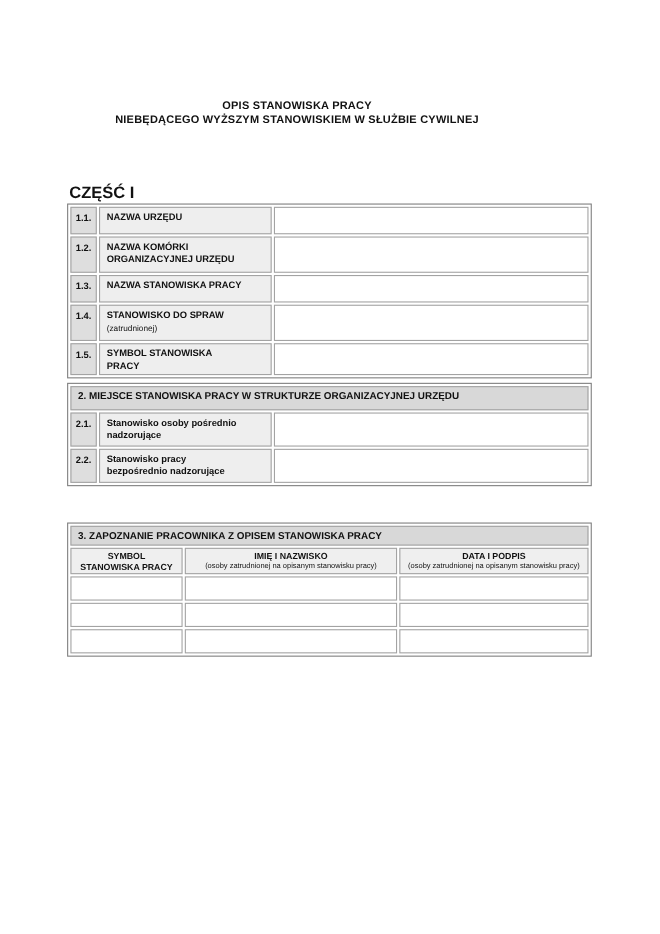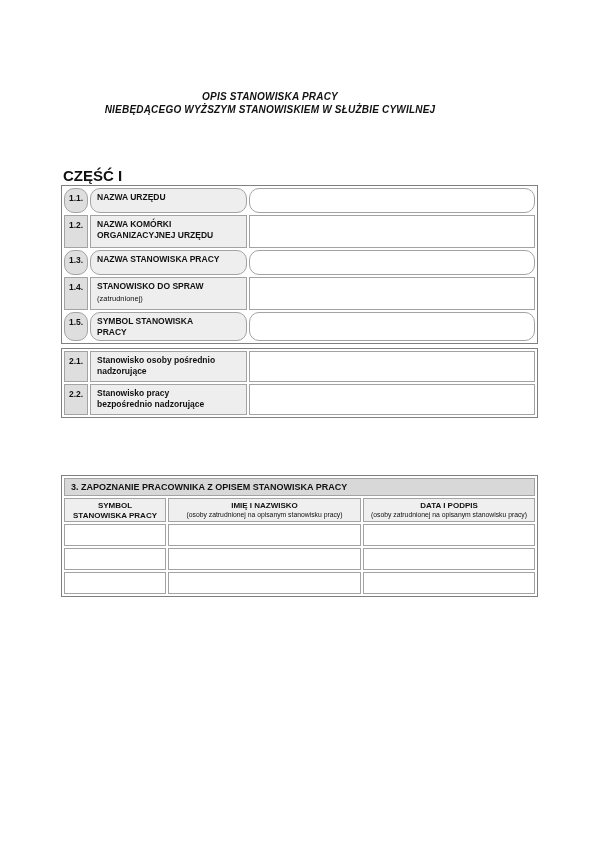--- a/index.html
+++ b/index.html
@@ -14,21 +14,20 @@
   .page {
     position: absolute; left: 0; top: 0;
     width: 600px; height: 849px;
     background: var(--page_bg, #ffffff);
   }
   .doc-title {
     position: absolute; left: 0; top: 90; top: 90px; width: 540px;
     text-align: center;
     font-size: 10px; font-weight: bold; line-height: 13px;
     letter-spacing: 0.2px;
-    font-style: italic;
   }
   .part1-heading {
     position: absolute; left: 63px; top: 167px;
     font-size: 15px; font-weight: bold;
   }
   table.t {
     position: absolute; left: 61px;
     width: 477px;
     border-collapse: separate;
     border-spacing: 2px;
@@ -60,21 +59,21 @@
     font-weight: normal; font-size: 7.5px;
     margin-top: 2px;
   }
   td.value { background: #ffffff; }
   td.sect {
     background: var(--section_header_bg, #d8d8d8);
     font-weight: bold; font-size: 9px;
     padding: 3px 6px 2px 6px;
     vertical-align: middle;
   }
-  tr.r-s td { height: 17px; border-radius: 10px; }
+  tr.r-s td { height: 17px; }
   tr.r-d td { height: 25px; margin-top: 40px; }
   tr.r-h2 td { height: 15px; }
   tr.r-r2 td { height: 23px; }
   tr.r-h3 td { height: 11px; }
   tr.r-sig td { height: 18px; }
   th.colhead {
     background: var(--column_header_bg, #efefef);
     font-weight: bold; font-size: 8px; line-height: 9.5px;
     text-align: center;
     padding: 2px 2px 1px 2px;
@@ -135,20 +134,23 @@
     </tbody>
   </table>
 
   <table class="t t2">
     <colgroup>
         <col style="width:24px">
         <col style="width:157px">
         <col>
       </colgroup>
     <tbody>
+      <tr class="r-h2">
+        <td class="sect" colspan="3">2. MIEJSCE STANOWISKA PRACY W STRUKTURZE ORGANIZACYJNEJ URZĘDU</td>
+      </tr>
       <tr class="r-r2">
         <td class="num">2.1.</td>
         <td class="label">Stanowisko osoby pośrednio nadzorujące</td>
         <td class="value"></td>
       </tr>
       <tr class="r-r2">
         <td class="num">2.2.</td>
         <td class="label">Stanowisko pracy bezpośrednio nadzorujące</td>
         <td class="value"></td>
       </tr>

